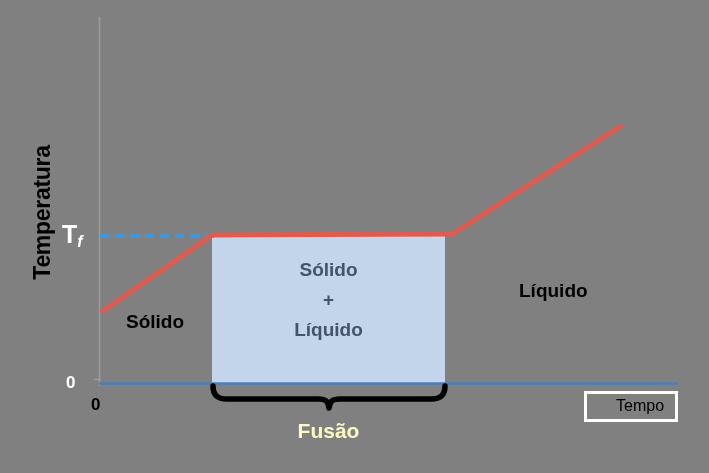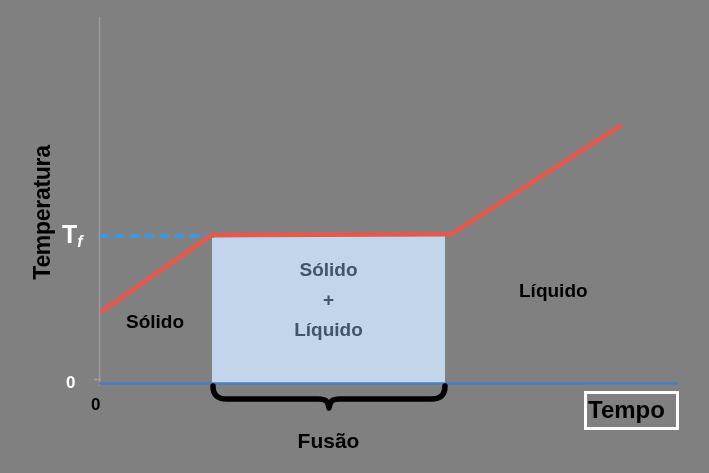--- a/index.html
+++ b/index.html
@@ -106,36 +106,35 @@
     font-weight: 600;
     line-height: 30px;
   }
   #mix-label div { white-space: nowrap; }
 
   #fusao-label {
     left: 212px;
     top: 420px;
     width: 233px;
     text-align: center;
-    color: #000000;
+    color: #fef9c3;
     font-size: 21px;
     font-weight: bold;
-    margin-top: 10px;
   }
 
   #tempo-box {
     position: absolute;
     left: 584px;
     top: 391px;
-    padding: 4px 11px 5px 1px;
+    padding: 4px 11px 5px 29px;
     border: 3px solid #ffffff;
     background: #808080;
     color: #000000;
-    font-size: 24px;
-    font-weight: bold;
+    font-size: 16px;
+    font-weight: normal;
     line-height: 1;
   }
 </style>
 </head>
 <body>
 
 <div id="stage">
 
   <svg id="chart-svg" viewBox="0 0 709 473" xmlns="http://www.w3.org/2000/svg">
 

